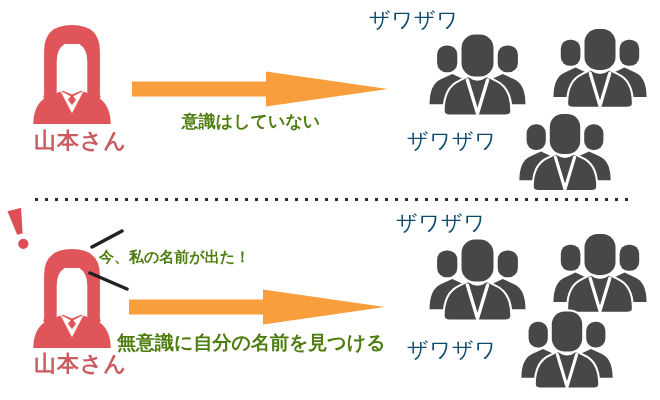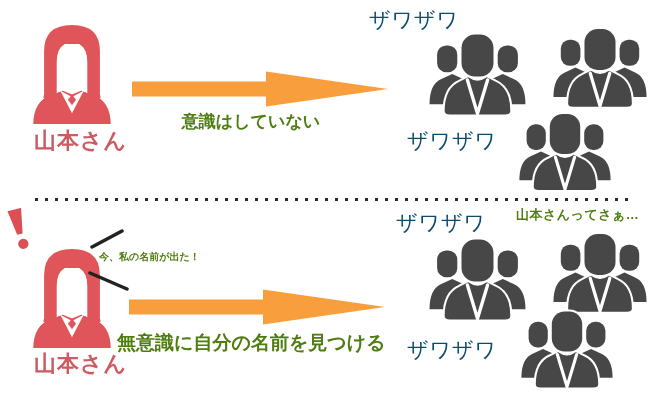--- a/index.html
+++ b/index.html
@@ -6,21 +6,21 @@
   .canvas{
     position:relative;width:660px;height:400px;background:#fff;overflow:hidden;
     font-family:"Liberation Sans","DejaVu Sans",sans-serif;
   }
   .abs{position:absolute;}
   .txt{font-weight:bold;color:#4d7c0f;white-space:nowrap;line-height:1.1;}
   .buzz{position:absolute;font-weight:normal;color:#0c4a6e;font-size:21px;letter-spacing:1px;white-space:nowrap;}
   .name-label{position:absolute;font-weight:bold;color:#cc5a61;font-size:22px;letter-spacing:1px;white-space:nowrap;font-family:Liberation Mono, monospace;}
   .caption-top{left:126px;top:113px;width:250px;text-align:center;font-size:17px;}
   .caption-bottom{left:117px;top:333px;font-size:19px;}
-  .speech-text{left:99px;top:251px;font-size:10px;}
+  .speech-text{left:99px;top:251px;font-size:15px;font-family:Liberation Mono, monospace;}
   .crowd-remark{left:516px;top:208px;font-size:13px;letter-spacing:0.5px;}
   .divider{
     position:absolute;left:35px;top:198px;width:594px;height:3px;
     background-image:repeating-linear-gradient(to right,#2b2b2b 0 3px,transparent 3px 10px);
   }
   svg{display:block;}
 </style>
 </head>
 <body>
 
@@ -101,21 +101,20 @@
     <path d="M8,21 L38,5 M6,47 L43,63" stroke="#222" stroke-width="3.5" stroke-linecap="round" fill="none"></path>
   </svg>
   <div class="abs txt speech-text">今、私の名前が出た！</div>
 
   <svg class="abs" style="left:129px;top:288px" width="256" height="38">
       <use href="#arrow"></use>
     </svg>
   <div class="abs txt caption-bottom">無意識に自分の名前を見つける</div>
 
   <div class="buzz" style="left:396px;top:209px">ザワザワ</div>
-  <div class="abs txt crowd-remark">山本さんってさぁ…</div>
   <div class="buzz" style="left:407px;top:336px">ザワザワ</div>
 
   <svg class="abs" style="left:427px;top:236px" width="101" height="86">
       <use href="#crowd"></use>
     </svg>
   <svg class="abs" style="left:551px;top:231px" width="98" height="83">
       <use href="#crowd"></use>
     </svg>
   <svg class="abs" style="left:519px;top:307px" width="96" height="84">
       <use href="#crowd"></use>

